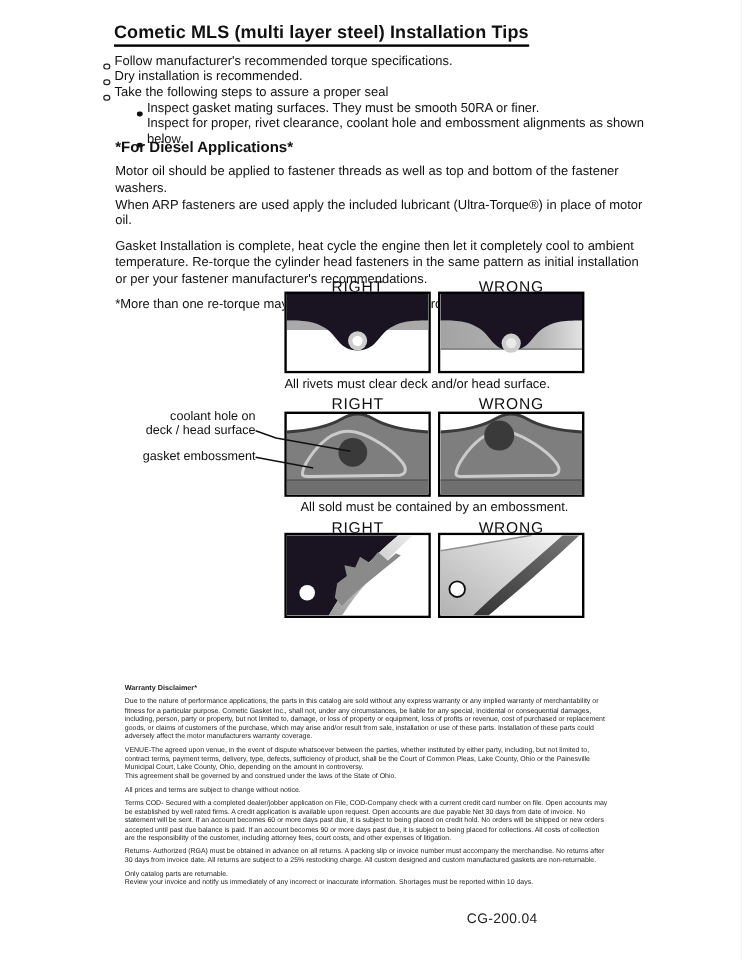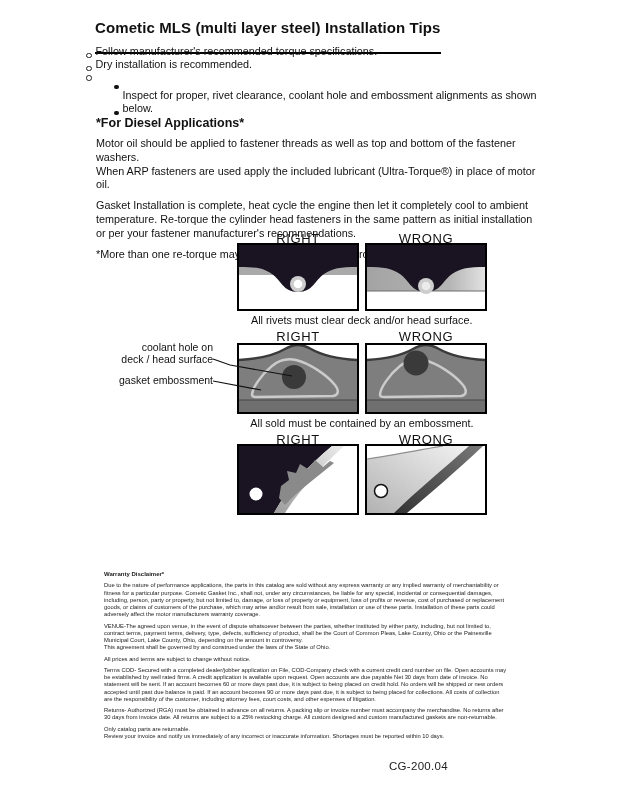--- a/index.html
+++ b/index.html
@@ -5,21 +5,21 @@
   html,body{margin:0;padding:0;background:#e8e8e8;}
   .page{
     position:relative;width:618px;height:800px;background:#ffffff;
     font-family:"Liberation Sans", sans-serif;color:#111;overflow:hidden;
     margin:0 auto;
   }
   .abs{position:absolute;}
   
   .title{
     left:95px;top:19px;font-size:15px;font-weight:bold;
-    border-bottom:2px solid #000;padding-bottom:16px;letter-spacing:.1px;text-align:center;
+    border-bottom:2px solid #000;padding-bottom:1px;letter-spacing:.1px;text-align:center;
   }
   
   .tips{left:86px;top:45px;width:470px;font-size:10.8px;line-height:13px;}
   .tip{display:flex;align-items:flex-end;}
   .tip.lvl2{margin-left:28px;}
   .ring{
     flex:0 0 auto;width:3.5px;height:3.5px;border:1px solid #222;border-radius:50%;
     margin:4px 4px 0 0;
   }
   .dot{
@@ -32,21 +32,21 @@
   .diesel p{margin:0 0 7px 0;font-size:10.8px;line-height:13.8px;white-space:pre-line;}
   
   .diagrams{left:110px;top:229px;width:400px;height:315px;}
   .hdr{position:absolute;width:122px;text-align:center;font-size:13px;letter-spacing:.6px;}
   .panel{position:absolute;border:2px solid #000;box-sizing:border-box;background:#fff;display:block;}
   .p-r1{width:122px;height:68px;top:14px;}
   .p-r2{width:122px;height:71px;top:114px;}
   .p-r3{width:122px;height:71px;top:215px;}
   .colL{left:127px;} .colR{left:255px;}
   .cap{position:absolute;font-size:10.8px;line-height:12px;white-space:pre-line;}
-  .cap1{left:127px;top:85px;width:270px;margin-left:14px;}
+  .cap1{left:127px;top:85px;width:270px;}
   .cap2{left:127px;top:188px;width:250px;text-align:center;}
   .cap3{left:127px;top:288px;width:170px;}
   .lbl{position:absolute;width:103px;text-align:right;font-size:10.5px;line-height:11.5px;white-space:pre-line;}
   .lblA{left:0;top:113px;}
   .lblB{left:0;top:146px;}
   .leaders{position:absolute;left:0;top:0;pointer-events:none;}
   
   .legal{left:104px;top:571px;width:420px;font-size:5.8px;line-height:7.2px;color:#1b1b1b;}
   .legal p{margin:0 0 4.2px 0;white-space:pre-line;}
   .legal .lhead{font-weight:bold;font-size:6px;}
@@ -64,23 +64,25 @@
     <div class="tip lvl1">
       <span class="ring"></span>
       <span>Follow manufacturer's recommended torque specifications.</span>
     </div>
     <div class="tip lvl1">
       <span class="ring"></span>
       <span>Dry installation is recommended.</span>
     </div>
     <div class="tip lvl1">
       <span class="ring"></span>
+      <span>Take the following steps to assure a proper seal</span>
     </div>
     <div class="tip lvl2">
       <span class="dot"></span>
+      <span>Inspect gasket mating surfaces.  They must be smooth 50RA or finer.</span>
     </div>
     <div class="tip lvl2">
       <span class="dot"></span>
       <span>Inspect for proper, rivet clearance, coolant hole and embossment alignments as shown below.</span>
     </div>
   </div>
 
   <div class="abs diesel">
     <h2>*For Diesel Applications*</h2>
     <p>Motor oil should be applied to fastener threads as well as top and bottom of the fastener washers.

